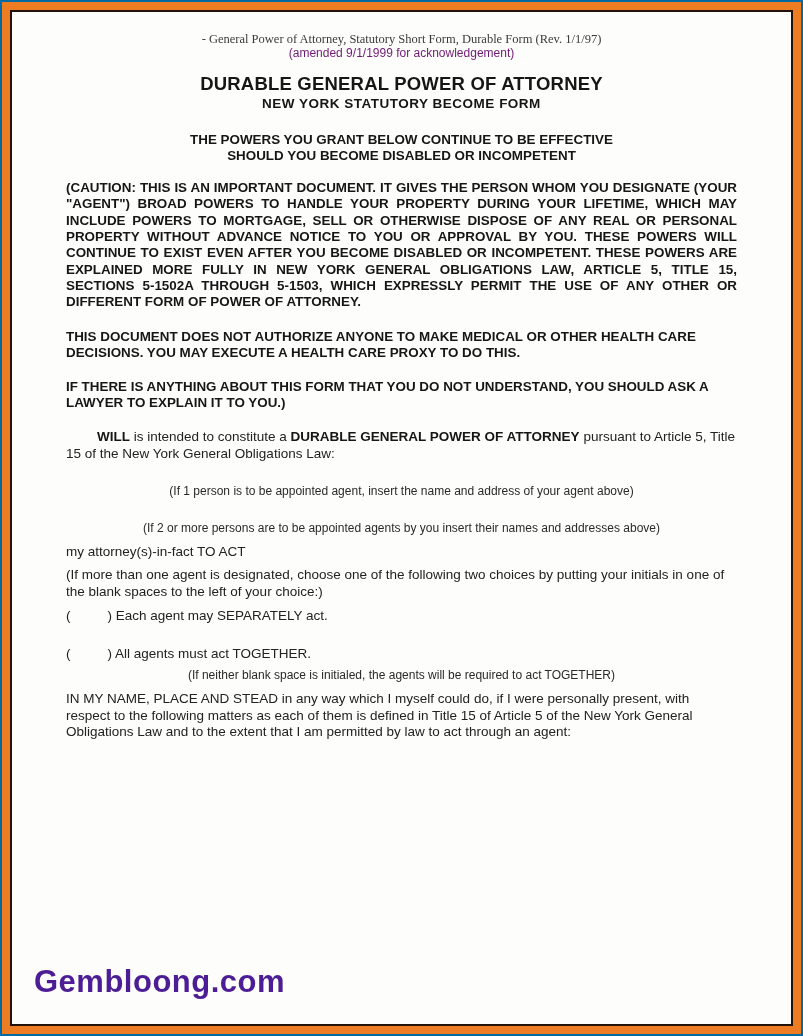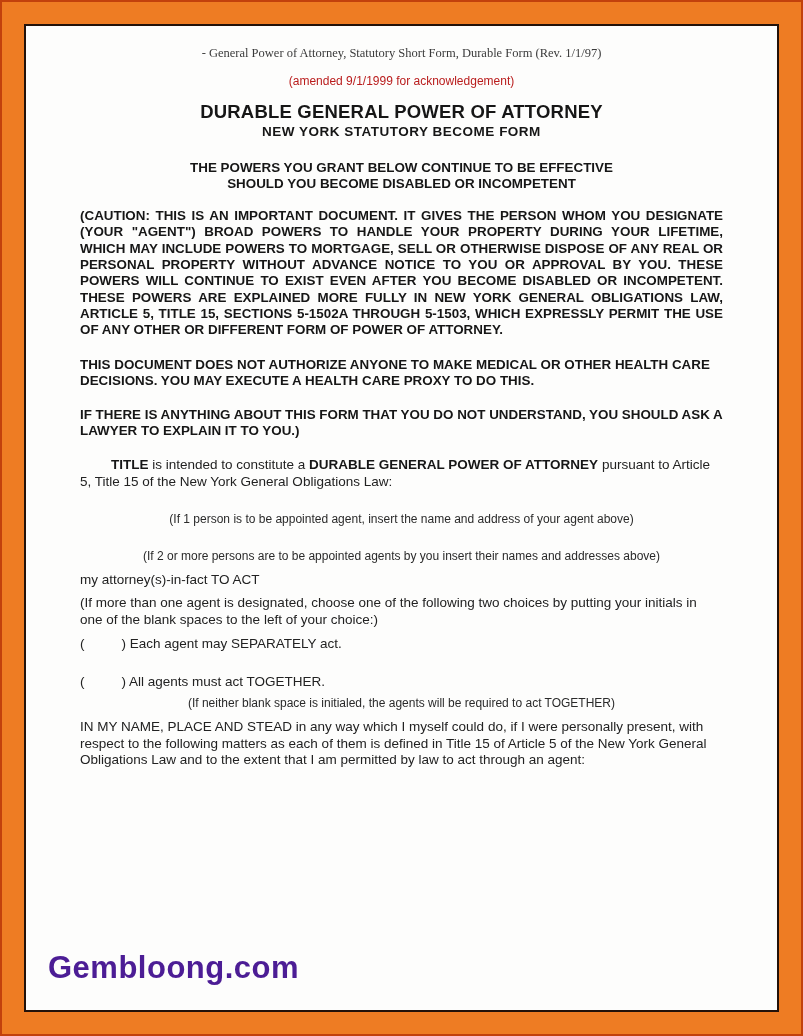--- a/index.html
+++ b/index.html
@@ -6,23 +6,23 @@
   html, body { width: 803px; height: 1036px; }
   body {
     font-family: "Liberation Sans", sans-serif;
     color: #1c1c1c;
     background: #ffffff;
   }
   .page-frame {
     position: relative;
     width: 803px;
     height: 1036px;
-    border: 2px solid #c2410c;
+    border: 2px solid #0369a1;
     background: #ee7c23;
-    padding: 22px;
+    padding: 8px;
   }
   .page {
     position: relative;
     width: 100%;
     height: 100%;
     border: 2px solid #23120a;
     background: #fdfdfc;
     padding: 21px 54px 0 54px;
     overflow: hidden;
   }
@@ -30,22 +30,22 @@
     font-family: "Liberation Serif", serif;
     font-size: 12.5px;
     line-height: 13px;
     text-align: center;
     color: #3a3a3a;
   }
   .amendment {
     font-size: 12px;
     line-height: 13px;
     text-align: center;
-    color: #b91c1c;
-    margin-top: 15px;
+    color: #701a75;
+    margin-top: 1px;
   }
   .doc-title {
     margin-top: 13px;
     font-size: 18.5px;
     font-weight: bold;
     text-align: center;
     letter-spacing: 0.2px;
     color: #161616;
   }
   .doc-subtitle {
@@ -134,21 +134,21 @@
       <div>SHOULD YOU BECOME DISABLED OR INCOMPETENT</div>
     </div>
 
     <div class="caution">(CAUTION: THIS IS AN IMPORTANT DOCUMENT. IT GIVES THE PERSON WHOM YOU DESIGNATE (YOUR "AGENT") BROAD POWERS TO HANDLE YOUR PROPERTY DURING YOUR LIFETIME, WHICH MAY INCLUDE POWERS TO MORTGAGE, SELL OR OTHERWISE DISPOSE OF ANY REAL OR PERSONAL PROPERTY WITHOUT ADVANCE NOTICE TO YOU OR APPROVAL BY YOU. THESE POWERS WILL CONTINUE TO EXIST EVEN AFTER YOU BECOME DISABLED OR INCOMPETENT. THESE POWERS ARE EXPLAINED MORE FULLY IN NEW YORK GENERAL OBLIGATIONS LAW, ARTICLE 5, TITLE 15, SECTIONS 5-1502A THROUGH 5-1503, WHICH EXPRESSLY PERMIT THE USE OF ANY OTHER OR DIFFERENT FORM OF POWER OF ATTORNEY.</div>
 
     <div class="bold-para">THIS DOCUMENT DOES NOT AUTHORIZE ANYONE TO MAKE MEDICAL OR OTHER HEALTH CARE DECISIONS. YOU MAY EXECUTE A HEALTH CARE PROXY TO DO THIS.</div>
 
     <div class="bold-para">IF THERE IS ANYTHING ABOUT THIS FORM THAT YOU DO NOT UNDERSTAND, YOU SHOULD ASK A LAWYER TO EXPLAIN IT TO YOU.)</div>
 
     <div class="body-para constitute">
-      <span class="b">TITLE</span><span> is intended to constitute a </span><span class="b">DURABLE GENERAL POWER OF ATTORNEY</span><span> pursuant to Article 5, Title 15 of the New York General Obligations Law:</span>
+      <span class="b">WILL</span><span> is intended to constitute a </span><span class="b">DURABLE GENERAL POWER OF ATTORNEY</span><span> pursuant to Article 5, Title 15 of the New York General Obligations Law:</span>
     </div>
 
 
     <div class="note note-one">(If 1 person is to be appointed agent, insert the name and address of your agent above)</div>
 
     <div class="note note-two">(If 2 or more persons are to be appointed agents by you insert their names and addresses above)</div>
 
     <div class="body-para attorneys-line">my attorney(s)-in-fact TO ACT</div>
 
     <div class="body-para choice-instr">(If more than one agent is designated, choose one of the following two choices by putting your initials in one of the blank spaces to the left of your choice:)</div>

